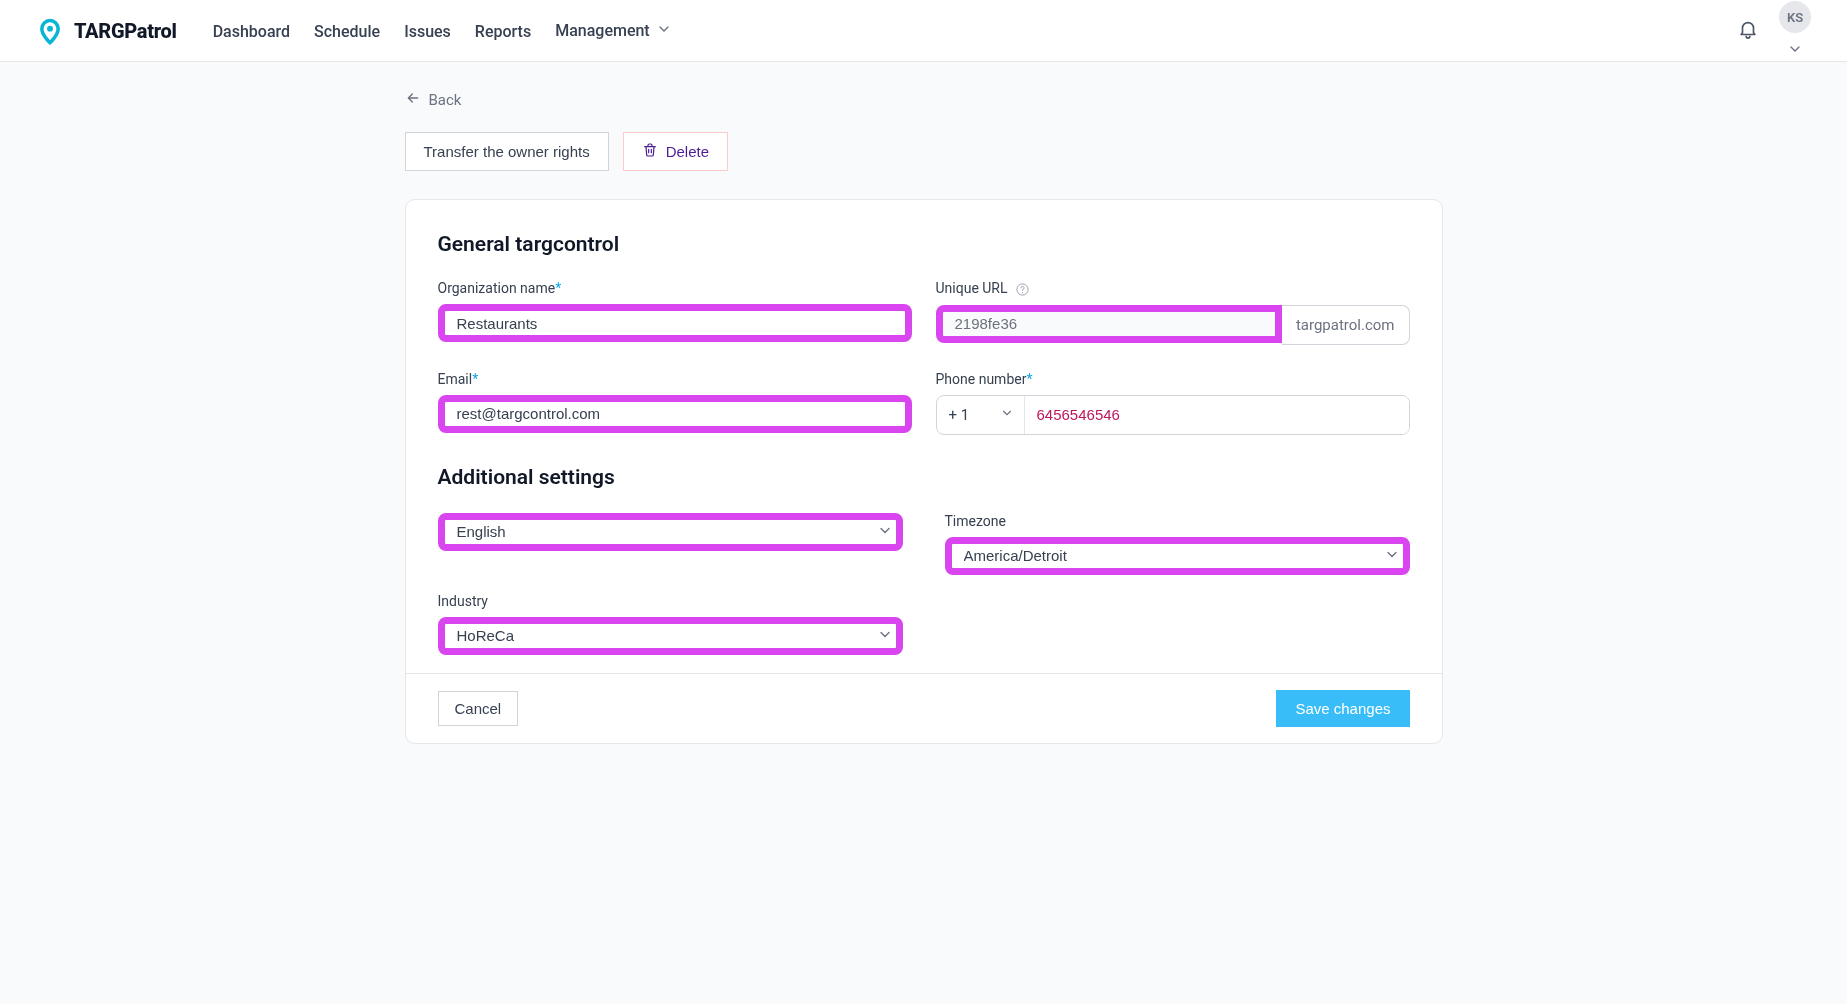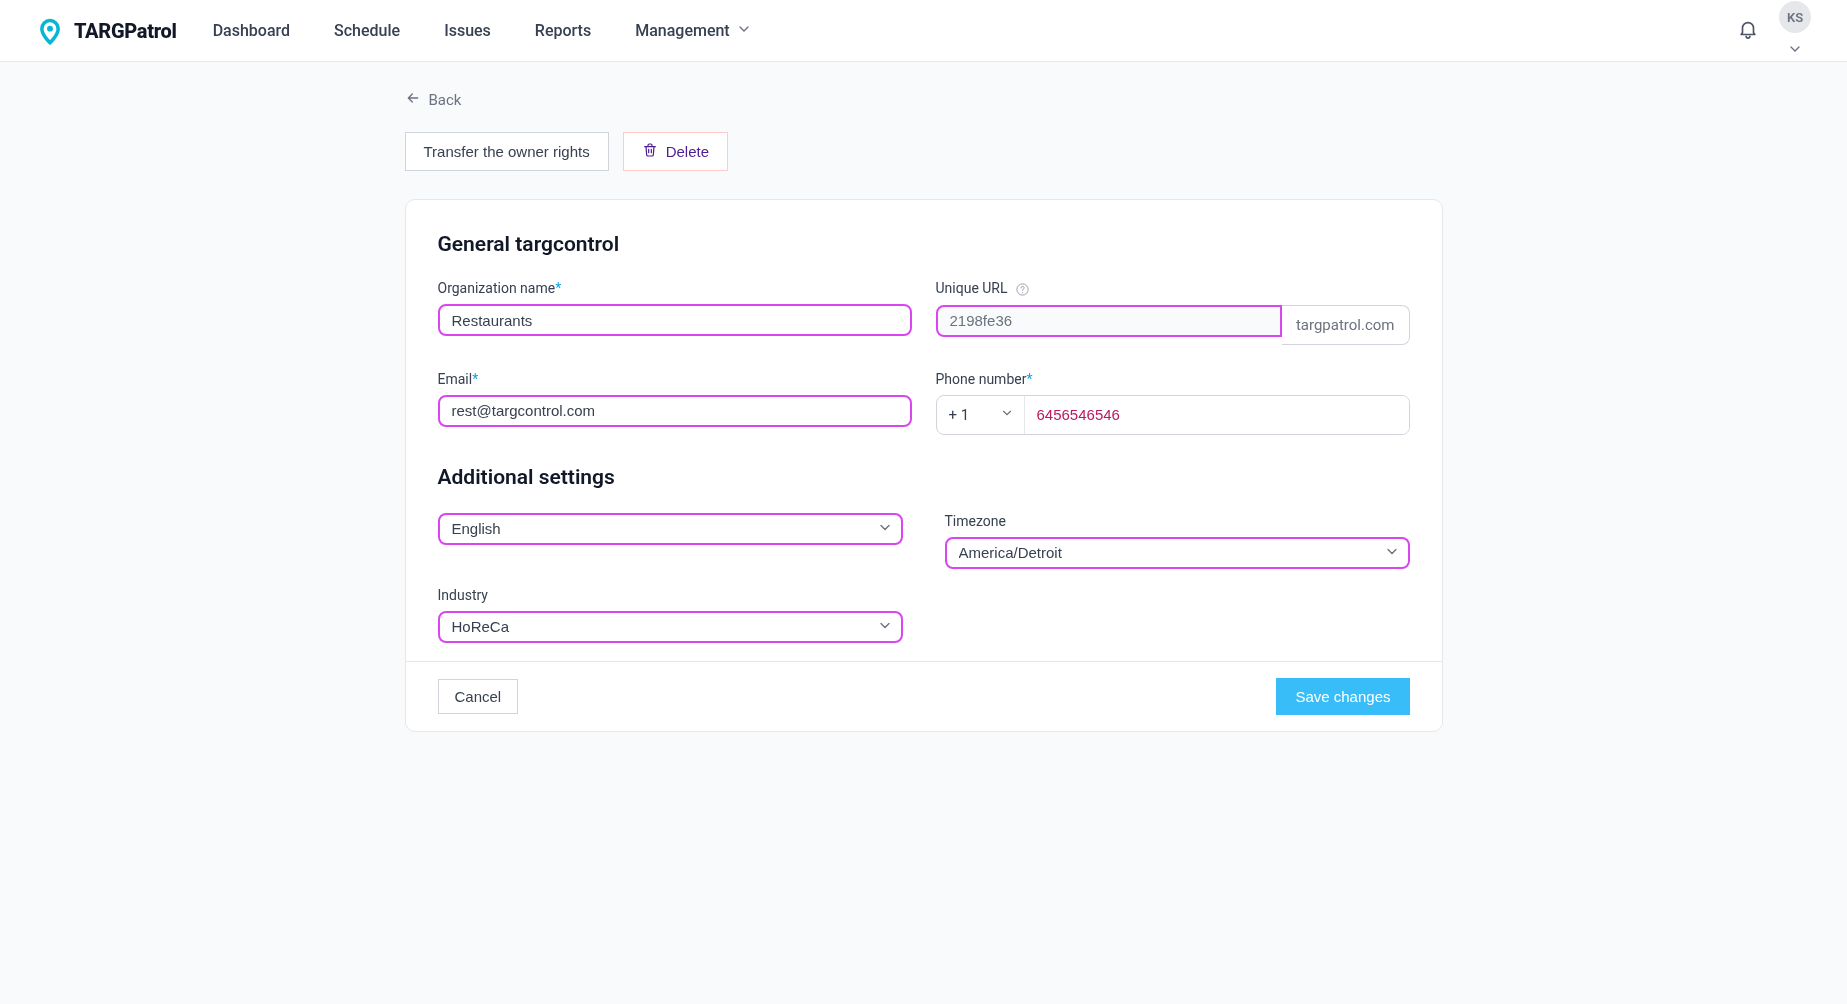--- a/index.html
+++ b/index.html
@@ -25,22 +25,22 @@
   }
   .logo-icon svg { display: block; }
   .logo-text {
     font-size: 20px;
     font-weight: 800;
     color: #111827;
     letter-spacing: -0.3px;
   }
   .nav {
     display: flex;
-    gap: 44px;
-    align-items: center;
+    gap: 24px;
+    align-items: flex-end;
   }
   .nav-item {
     color: #374151;
     font-size: 16px;
     font-weight: 500;
     cursor: pointer;
     display: flex;
     align-items: center;
     gap: 6px;
   }
@@ -170,21 +170,21 @@
   .req { color: #0ea5e9; }
   .help-icon {
     display: inline-flex;
     vertical-align: middle;
     margin-left: 4px;
     color: #9ca3af;
   }
   .input {
     width: 100%;
     height: 32px;
-    border: 2px solid #d946ef;
+    border: 7px solid #d946ef;
     border-radius: 8px;
     padding: 12px 12px;
     font-size: 15px;
     color: #374151;
     background: #fff;
     outline: none;
   }
   .input:disabled, .input.readonly {
     background: #f9fafb;
     color: #6b7280;

